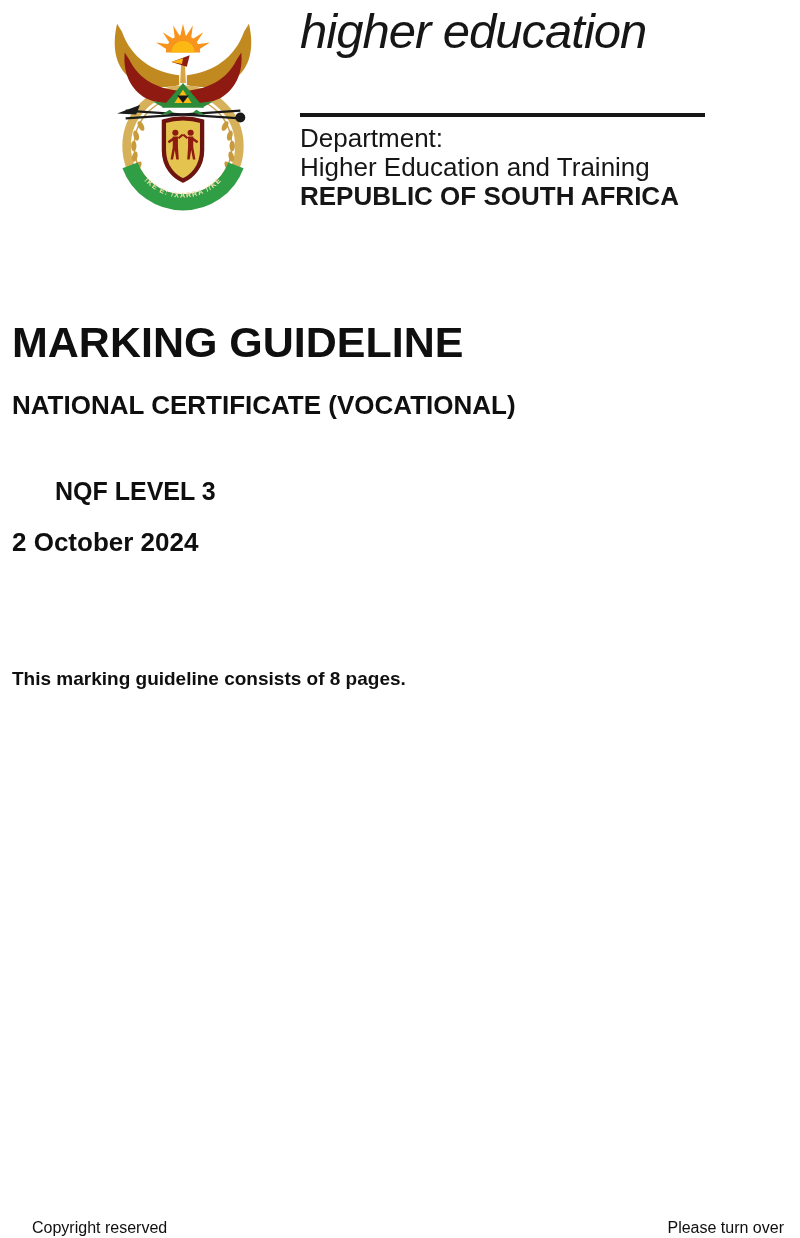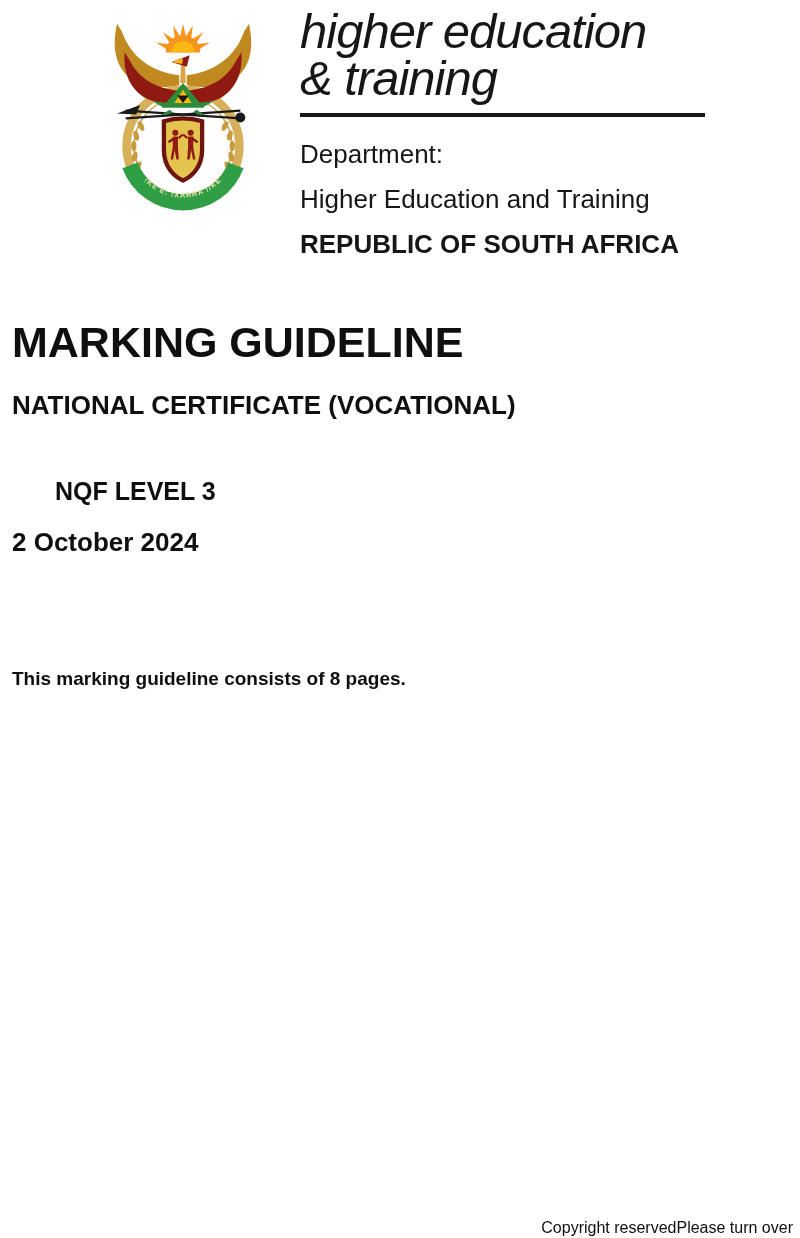--- a/index.html
+++ b/index.html
@@ -38,21 +38,20 @@
     height: 4px;
     background: #161616;
   }
   .dept-block { position: absolute; left: 300px; top: 124px; }
   .dept-line {
     font-size: 26px;
     line-height: 29px;
     font-weight: 400;
     color: #161616;
     white-space: nowrap;
-    margin-top: 16px;
   }
   .dept-line.country { font-weight: 700; }
   
   .center-text {
     position: absolute;
     left: 12px;
     width: 800px;
     text-align: left;
     font-weight: 700;
     color: #0f0f0f;
@@ -60,26 +59,26 @@
   }
   .title-main      { top: 318px; font-size: 43px; }
   .title-cert      { top: 390px; font-size: 26px; }
   .title-subject   { top: 442px; font-size: 29px; }
   .title-level     { top: 477px; font-size: 25px; padding-left: 43px; }
   .title-date      { top: 527px; font-size: 26px; }
   .pages-note      { top: 668px; font-size: 19px; }
   
   .footer {
     position: absolute;
-    left: 0;
+    left: 16px;
     right: 0;
     bottom: 1px;
     display: flex;
-    justify-content: flex-end;
-    padding: 0 7px;
+    justify-content: space-between;
+    padding: 0 16px;
     font-size: 16px;
     font-weight: 400;
     color: #0f0f0f;
   }
 </style>
 </head>
 <body>
 
 <div class="page">
 
@@ -153,21 +152,20 @@
       <polygon points="100.3,11.8 93.0,23.3 98.5,25.3"></polygon>
       <polygon points="111.2,18.8 99.8,26.1 103.9,30.2"></polygon>
       <polygon points="118.2,29.7 104.7,31.5 106.7,37.0"></polygon>
       <path d="M72,40 A18,18 0 0 1 108,40 Z"></path>
     </g>
     <path d="M78,40 A12,12 0 0 1 102,40 Z" fill="#FDB913"></path>
   </svg>
 
   <div class="brand-block">
     <div class="brand-line">higher education</div>
-    <div class="brand-line">&amp; training</div>
   </div>
 
   <div class="masthead-rule"></div>
 
   <div class="dept-block">
     <div class="dept-line">Department:</div>
     <div class="dept-line">Higher Education and Training</div>
     <div class="dept-line country">REPUBLIC OF SOUTH AFRICA</div>
   </div>
 

